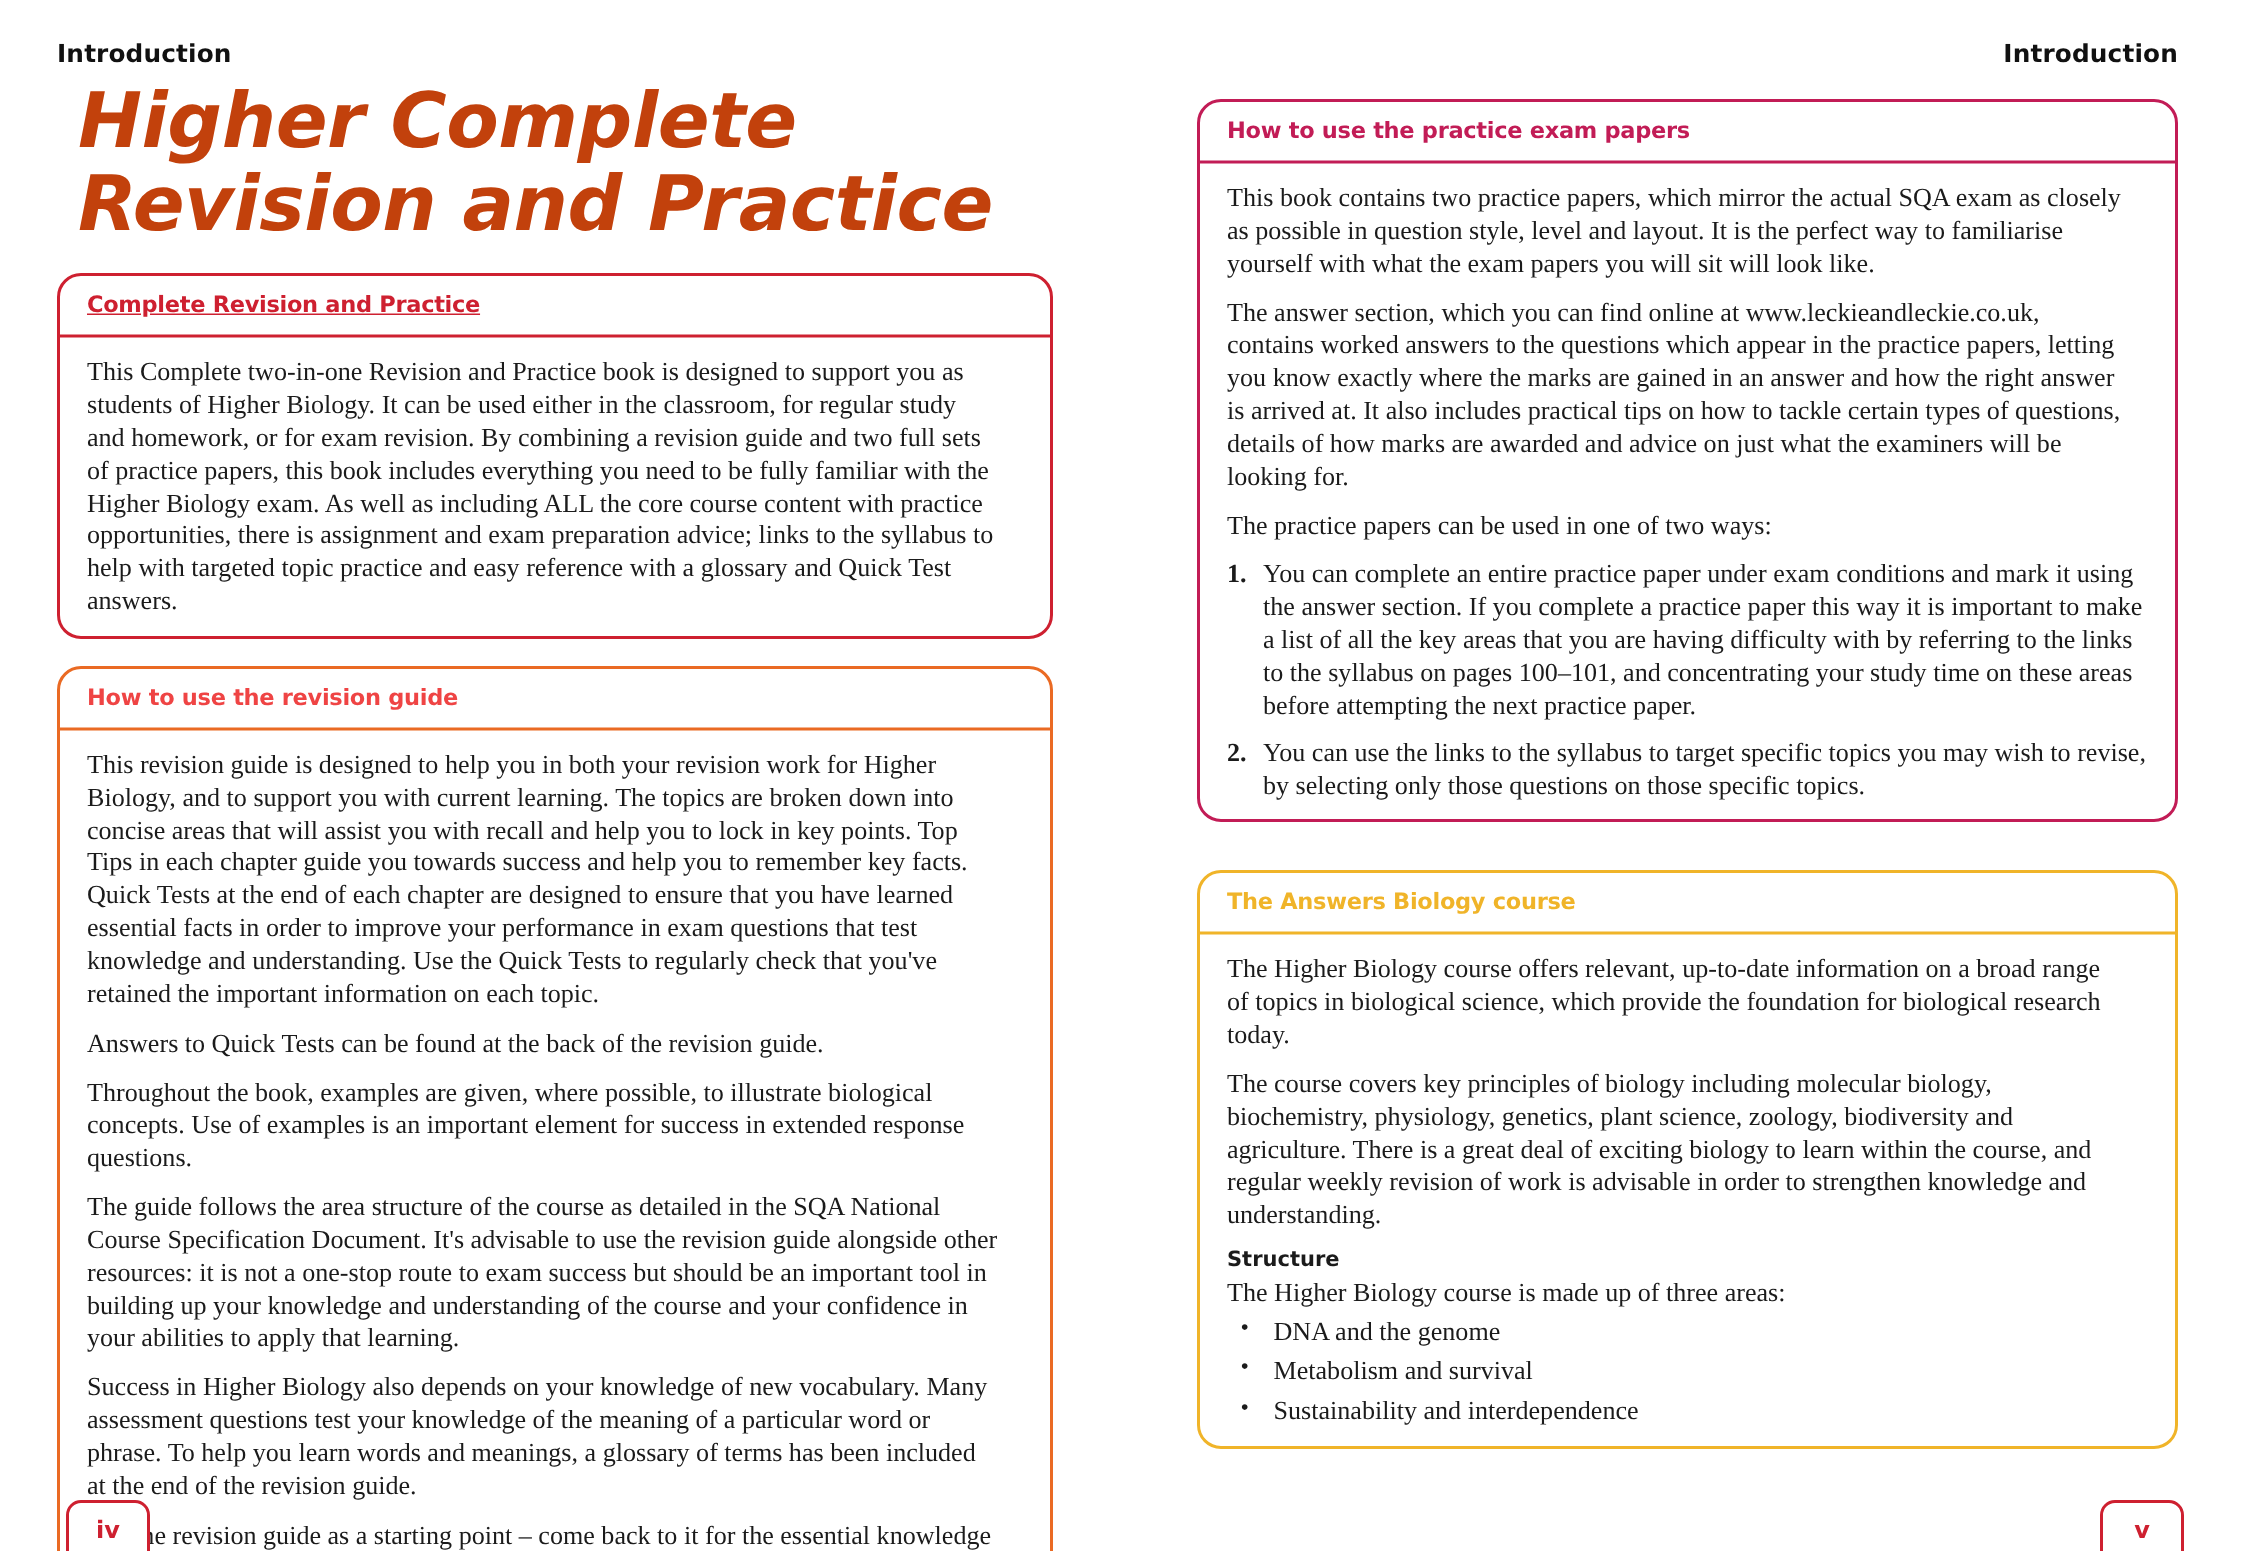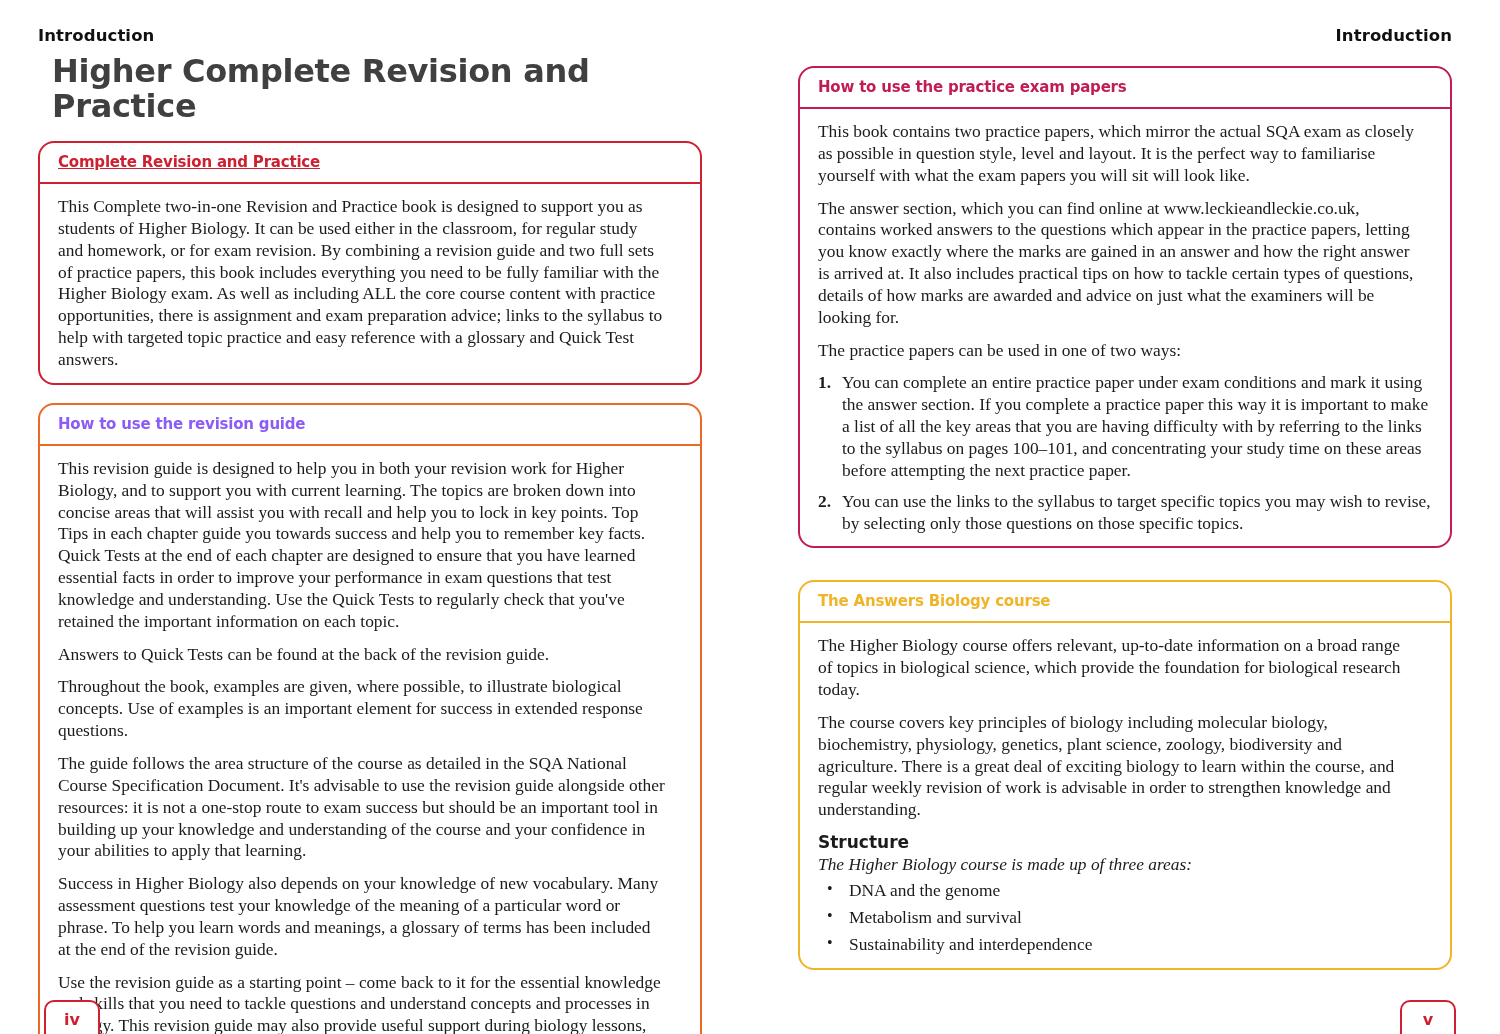--- a/index.html
+++ b/index.html
@@ -39,26 +39,27 @@
     letter-spacing: 0.1px;
     padding-top: 26px;
     height: 22px;
   }
   .running-head.right { text-align: right; }
 
   
   .chapter-title {
     font-family: "DejaVu Sans", sans-serif;
     font-weight: bold;
-    font-size: 32px;
+    font-size: 51px;
     line-height: 1.08;
-    color: #404040;
+    color: #c2410c;
     margin: 6px 0 0 14px;
     letter-spacing: -0.3px;
     max-width: 640px;
+    font-style: italic;
   }
 
   
   .panel {
     border-radius: 16px;
     border: 2.6px solid #000;
     background: #ffffff;
     box-sizing: border-box;
     margin-top: 18px;
     overflow: hidden;
@@ -79,21 +80,21 @@
   }
   .panel-body p {
     margin: 0 16px 11px 0;
   }
   .panel-body p:last-child { margin-bottom: 0; font-family: Liberation Serif, serif; }
 
   
   .panel.red     { border-color: #CE2030; }
   .panel.red     .panel-head { color: #CE2030; border-bottom-color: #CE2030; text-decoration: underline; }
   .panel.orange  { border-color: #EA6A23; }
-  .panel.orange  .panel-head { color: #8b5cf6; border-bottom-color: #EA6A23; }
+  .panel.orange  .panel-head { color: #ef4444; border-bottom-color: #EA6A23; }
   .panel.magenta { border-color: #C21C56; }
   .panel.magenta .panel-head { color: #C21C56; border-bottom-color: #C21C56; }
   .panel.amber   { border-color: #F0B429; }
   .panel.amber   .panel-head { color: #F0B429; border-bottom-color: #F0B429; }
 
   
   ol.numlist {
     margin: 4px 0 0 0;
     padding: 0;
     list-style: none;
@@ -131,21 +132,21 @@
     content: "\2022";
     position: absolute;
     left: 9px;
     top: -1px;
     font-size: 16px;
   }
 
   .subhead {
     font-family: "DejaVu Sans", sans-serif;
     font-weight: bold;
-    font-size: 17px;
+    font-size: 14px;
     color: #1b1b1b;
     margin: 2px 0 1px 0;
   }
 
   
   .folio {
     position: absolute;
     bottom: -22px;
     width: 56px;
     height: 56px;
@@ -219,21 +220,21 @@
         </ol>
       </div>
     </section>
 
     <section class="panel amber" style="margin-top:32px;">
       <div class="panel-head">The Answers Biology course</div>
       <div class="panel-body">
         <p>The Higher Biology course offers relevant, up-to-date information on a broad range of topics in biological science, which provide the foundation for biological research today.</p>
         <p>The course covers key principles of biology including molecular biology, biochemistry, physiology, genetics, plant science, zoology, biodiversity and agriculture. There is a great deal of exciting biology to learn within the course, and regular weekly revision of work is advisable in order to strengthen knowledge and understanding.</p>
         <div class="subhead">Structure</div>
-        <p style="margin-bottom:4px;font-style:italic;">The Higher Biology course is made up of three areas:</p>
+        <p style="margin-bottom:4px;">The Higher Biology course is made up of three areas:</p>
         <ul class="bullets">
           <li>DNA and the genome</li>
           <li>Metabolism and survival</li>
           <li>Sustainability and interdependence</li>
         </ul>
       </div>
     </section>
 
     <div class="folio folio-right">v</div>
   </div>

